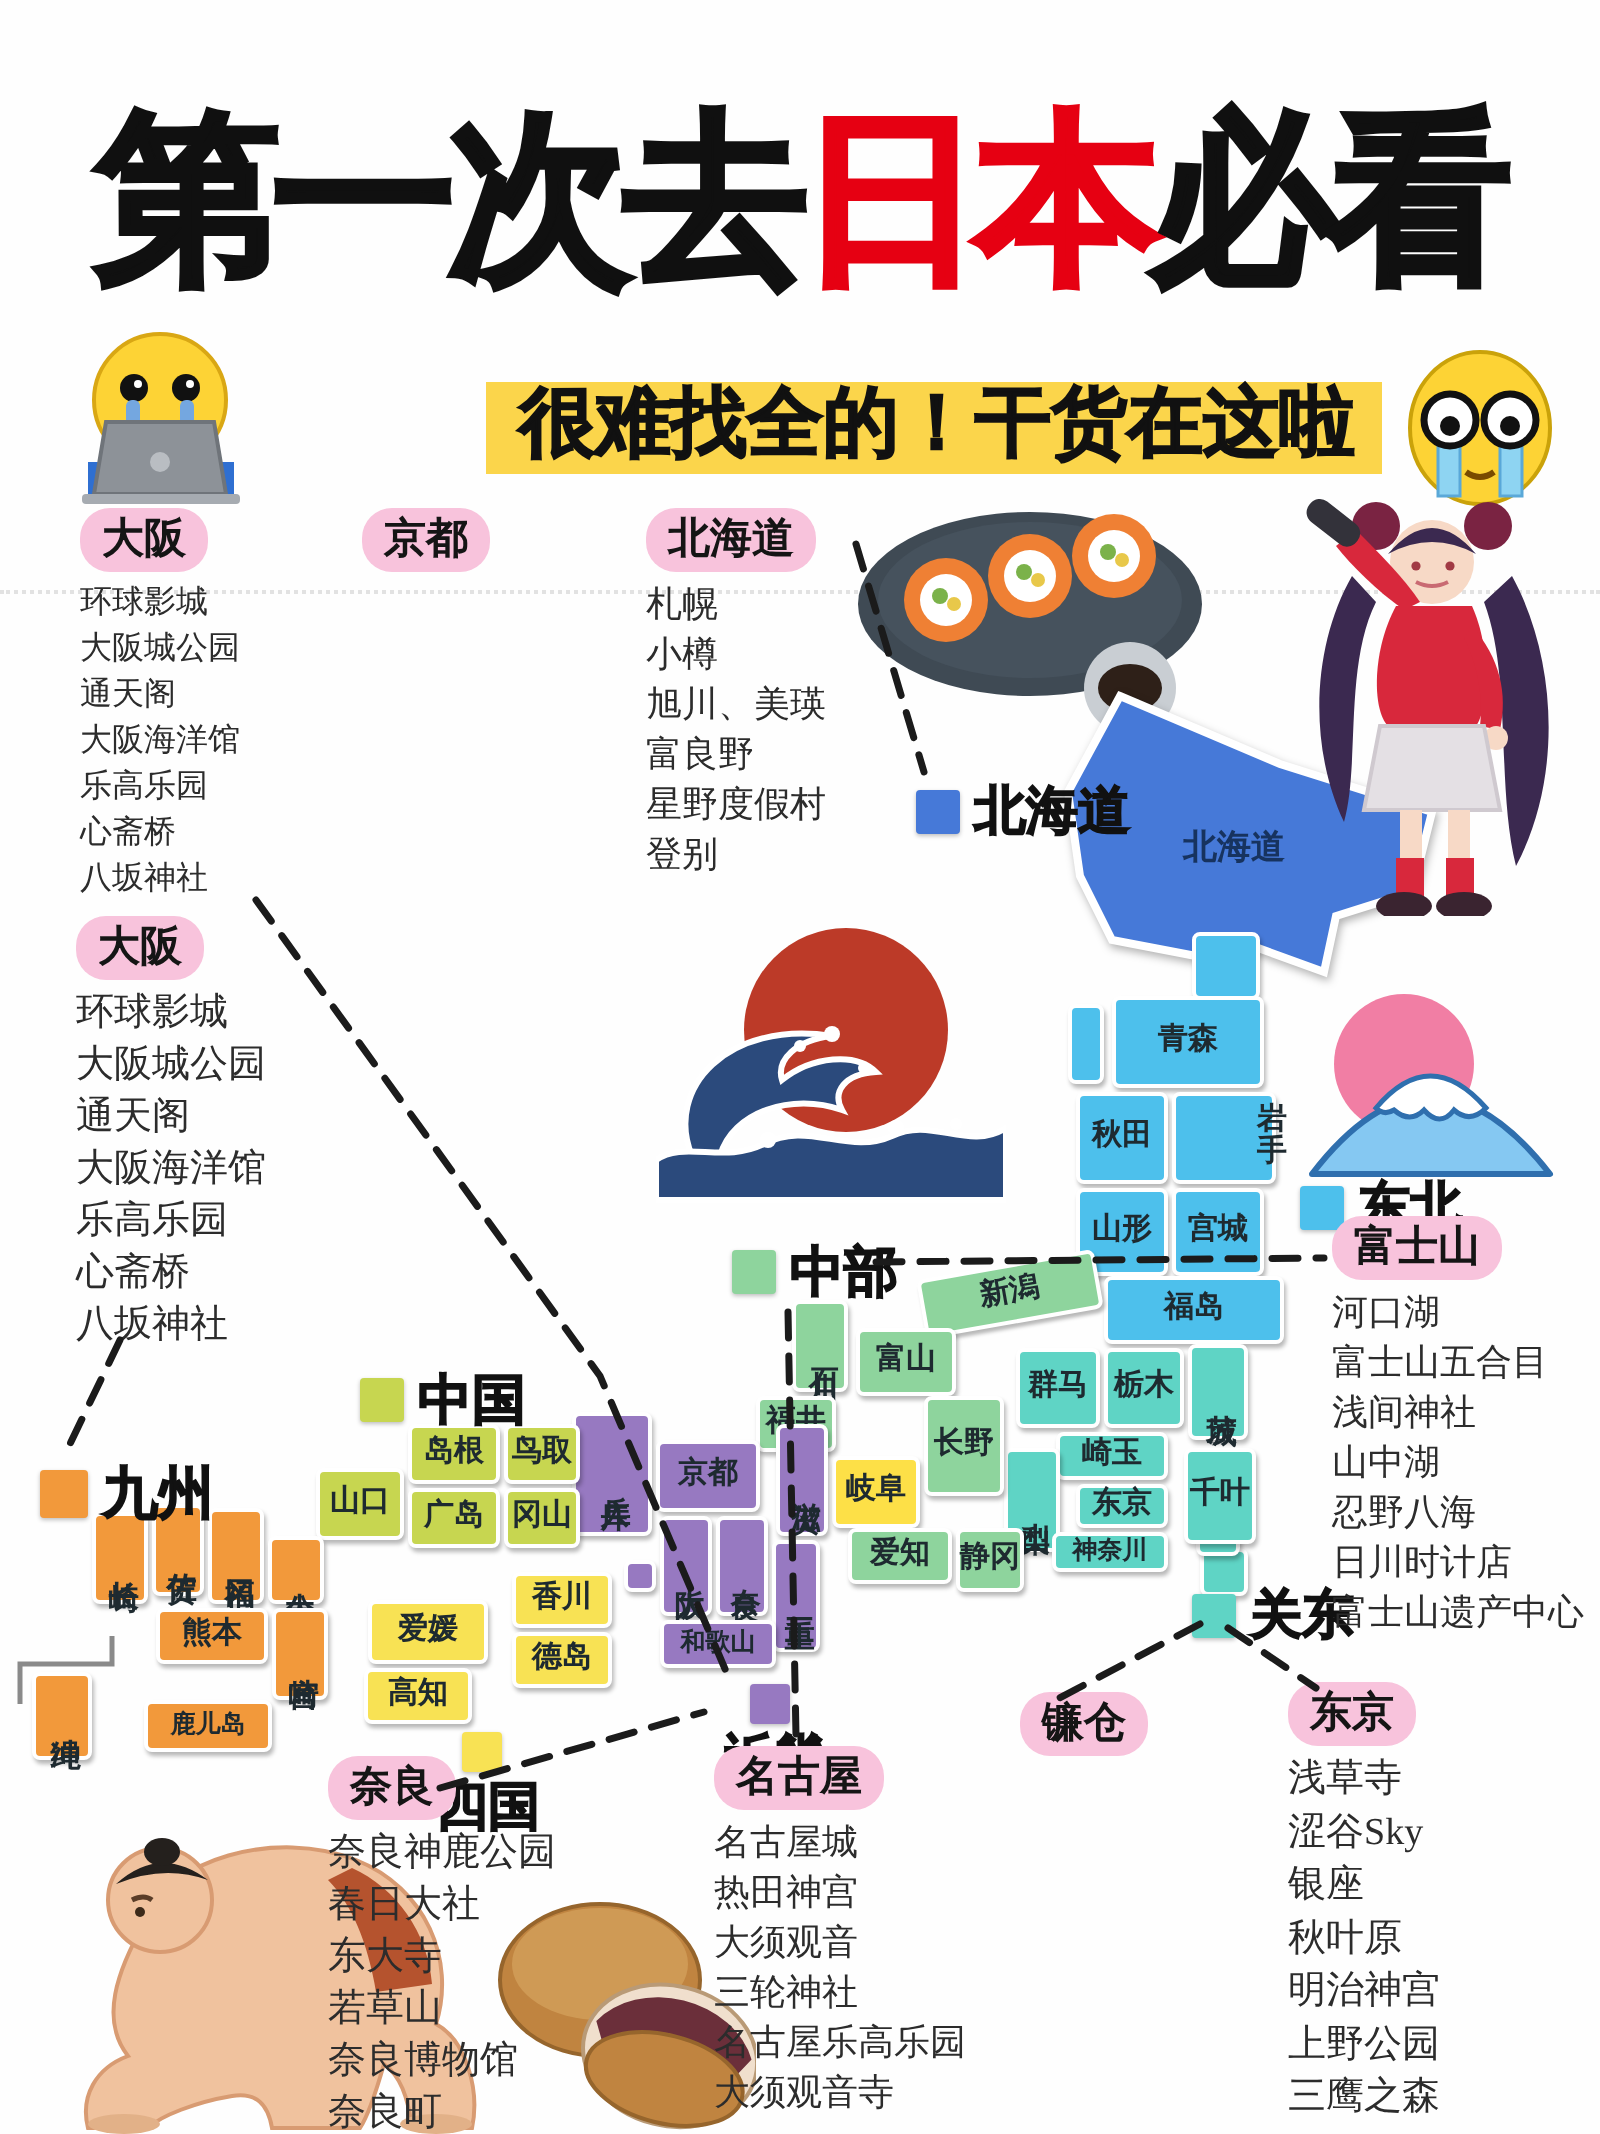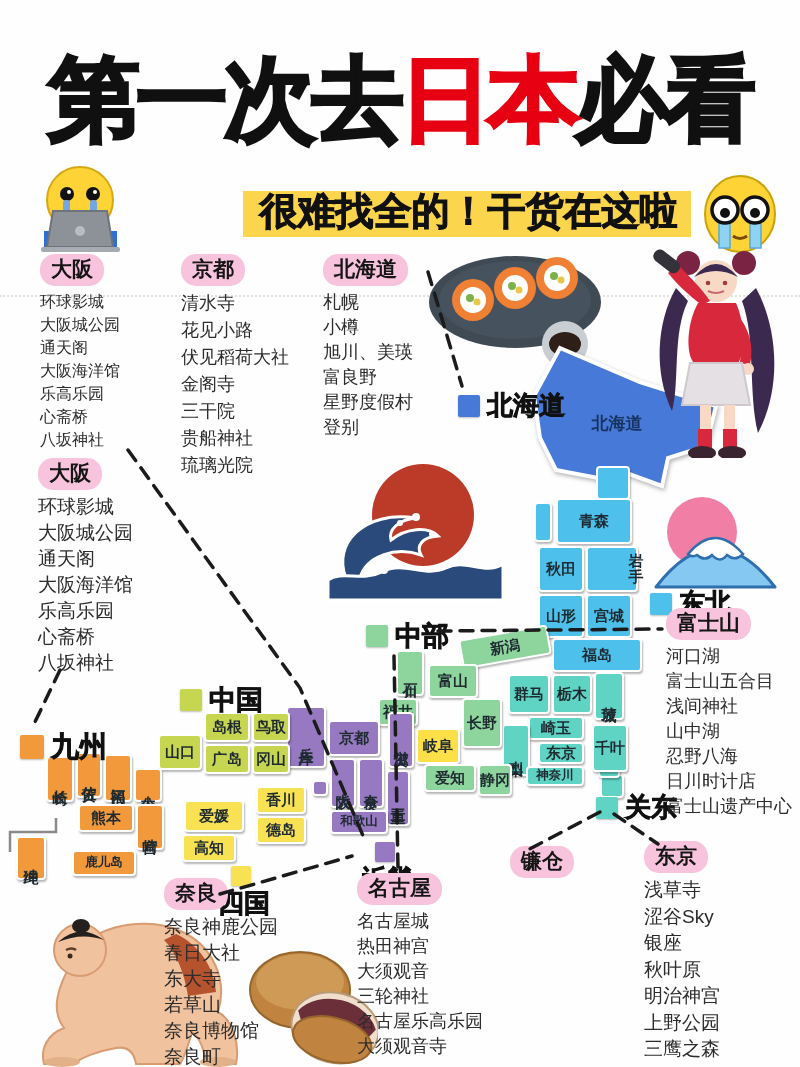--- a/index.html
+++ b/index.html
@@ -1,17 +1,17 @@
 <!DOCTYPE html>
 <html><head>
 <meta charset="utf-8">
 <style>
   html,body{margin:0;padding:0;}
   .page{position:relative;width:800px;height:1067px;background:#fefefe;overflow:hidden;
-        font-family:Liberation Sans, sans-serif;}
+        font-family:Liberation Serif, serif;}
   
   .title{position:absolute;left:0;top:38px;width:800px;text-align:center;
          font-size:92px;font-weight:900;letter-spacing:-4px;color:#101010;
          -webkit-text-stroke:3px currentColor;white-space:nowrap;}
   .title .accent{color:#e60012;}
   .subtitle-bar{position:absolute;left:243px;top:191px;width:448px;height:46px;background:#fbd54b;}
   .subtitle-text{position:absolute;left:246px;top:186px;width:445px;text-align:center;
          font-size:38px;font-weight:900;color:#111;-webkit-text-stroke:1px #111;white-space:nowrap;}
   .dotted-rule{position:absolute;left:0;top:295px;width:800px;border-top:2px dotted #e2e2e2;}
   
@@ -275,29 +275,21 @@
 
   <div class="poi-list" id="list-osaka1"><span class="pill">大阪</span><div class="poi-items">
         <div>环球影城</div>
         <div>大阪城公园</div>
         <div>通天阁</div>
         <div>大阪海洋馆</div>
         <div>乐高乐园</div>
         <div>心斋桥</div>
         <div>八坂神社</div>
       </div></div>
-  <div class="poi-list" id="list-kyoto"><span class="pill">京都</span><div class="poi-items">
-        <div>清水寺</div>
-        <div>花见小路</div>
-        <div>伏见稻荷大社</div>
-        <div>金阁寺</div>
-        <div>三干院</div>
-        <div>贵船神社</div>
-        <div>琉璃光院</div>
-      </div></div>
+  <div class="poi-list" id="list-kyoto"><span class="pill">京都</span></div>
   <div class="poi-list" id="list-hokkaido"><span class="pill">北海道</span><div class="poi-items">
         <div>札幌</div>
         <div>小樽</div>
         <div>旭川、美瑛</div>
         <div>富良野</div>
         <div>星野度假村</div>
         <div>登别</div>
       </div></div>
   <div class="poi-list" id="list-osaka2"><span class="pill">大阪</span><div class="poi-items">
         <div>环球影城</div>

